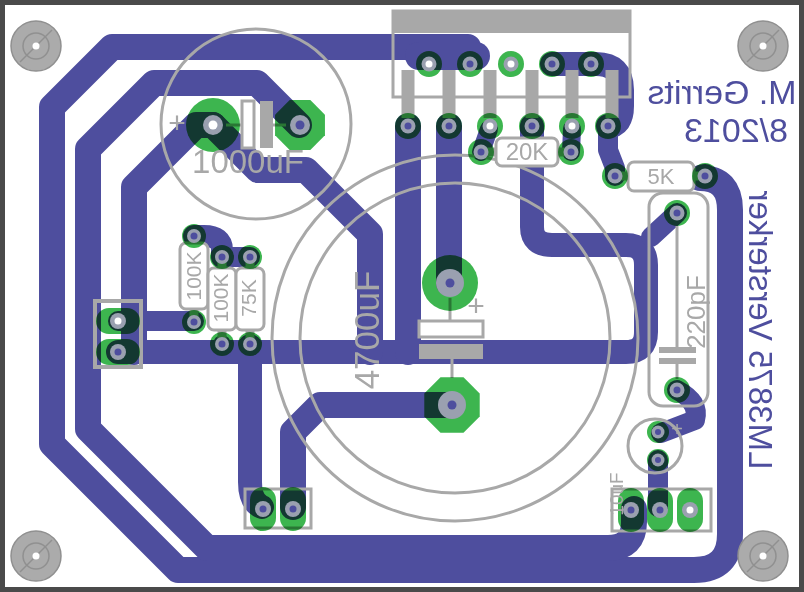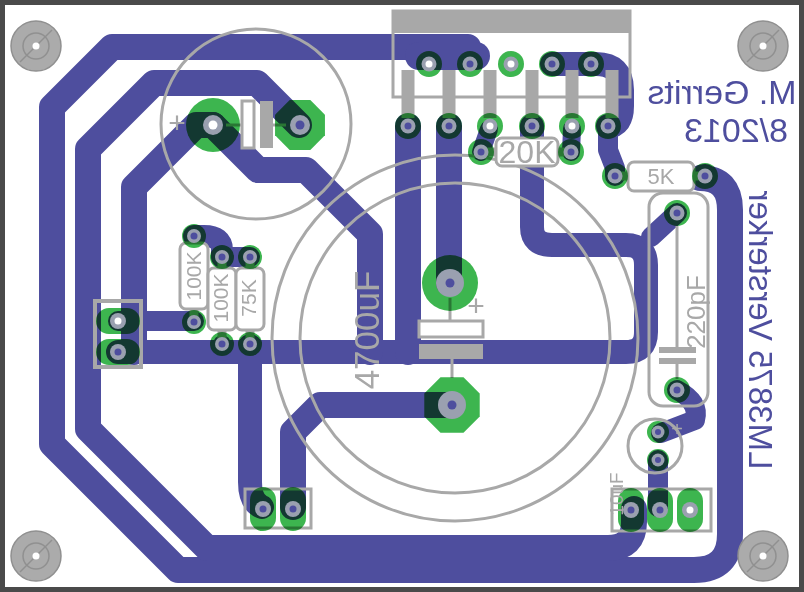--- a/index.html
+++ b/index.html
@@ -326,27 +326,28 @@
         </g>
         <g>
           <circle cx="763" cy="556" r="25" fill="#ababab" stroke="#909090" stroke-width="1.5"></circle>
           <circle cx="763" cy="556" r="13" fill="none" stroke="#909090" stroke-width="1.5"></circle>
           <line x1="747" y1="572" x2="779" y2="540" stroke="#909090" stroke-width="1.5"></line>
           <circle cx="763" cy="556" r="3.5" fill="#ffffff"></circle>
         </g>
       </g>
 </svg>
 
+  <span class="lbl" style="left:248px;top:162px;font-size:33px">1000uF</span>
   <span class="lbl rot" style="left:367px;top:330px;font-size:35px">4700uF</span>
   <span class="lbl rot" style="left:696px;top:312px;font-size:26px">220pF</span>
   <span class="lbl rot" style="left:617px;top:494px;font-size:19px">10uF</span>
   <span class="lbl rot" style="left:194px;top:276px;font-size:21px">100K</span>
   <span class="lbl rot" style="left:221px;top:298px;font-size:21px">100K</span>
   <span class="lbl rot" style="left:249px;top:298px;font-size:21px">75K</span>
-  <span class="lbl" style="left:527px;top:152px;font-size:32px">20K</span>
+  <span class="lbl" style="left:527px;top:152px;font-size:24px">20K</span>
   <span class="lbl" style="left:661px;top:177px;font-size:22px">5K</span>
 
   <span class="lbl" style="left:177px;top:123px;font-size:30px">+</span>
   <span class="lbl" style="left:476px;top:306px;font-size:30px">+</span>
   <span class="lbl" style="left:677px;top:429px;font-size:20px">+</span>
 
   <span class="clbl mirror" style="left:722px;top:92px;font-size:34px">M. Gerrits</span>
   <span class="clbl mirror" style="left:736px;top:130px;font-size:34px">8/2013</span>
   <span class="clbl mirror-rot" style="left:760px;top:330px;font-size:33px">LM3875 Versterker</span>
 </div>

